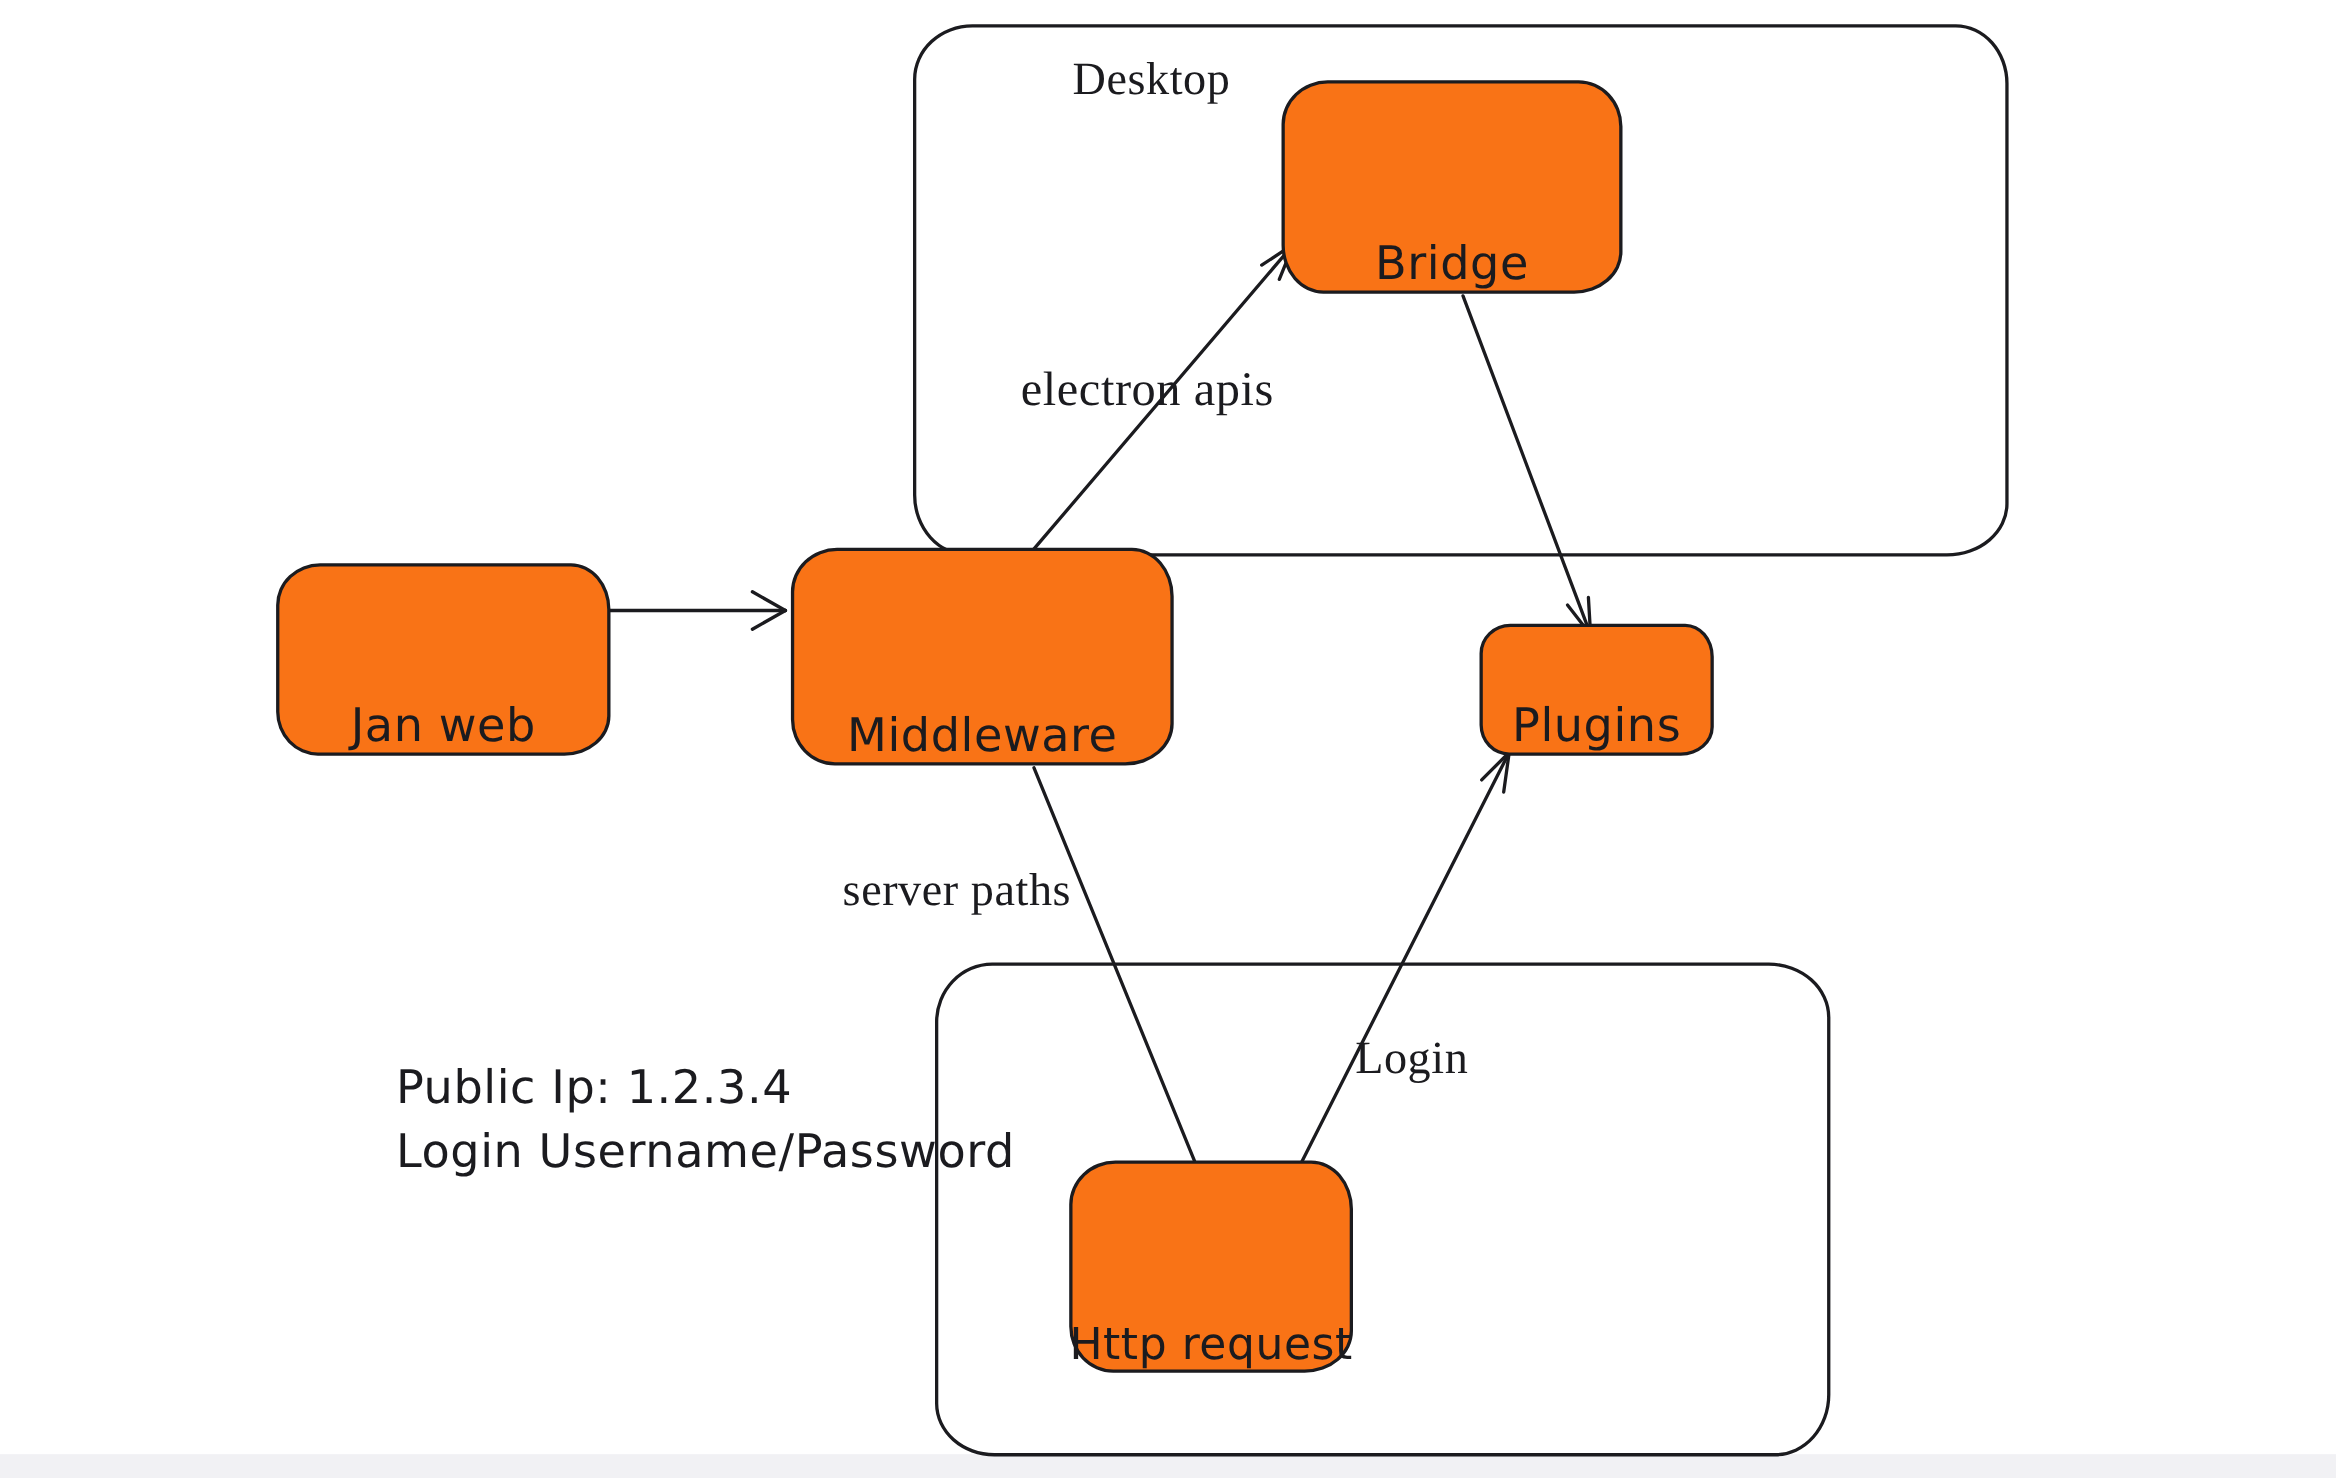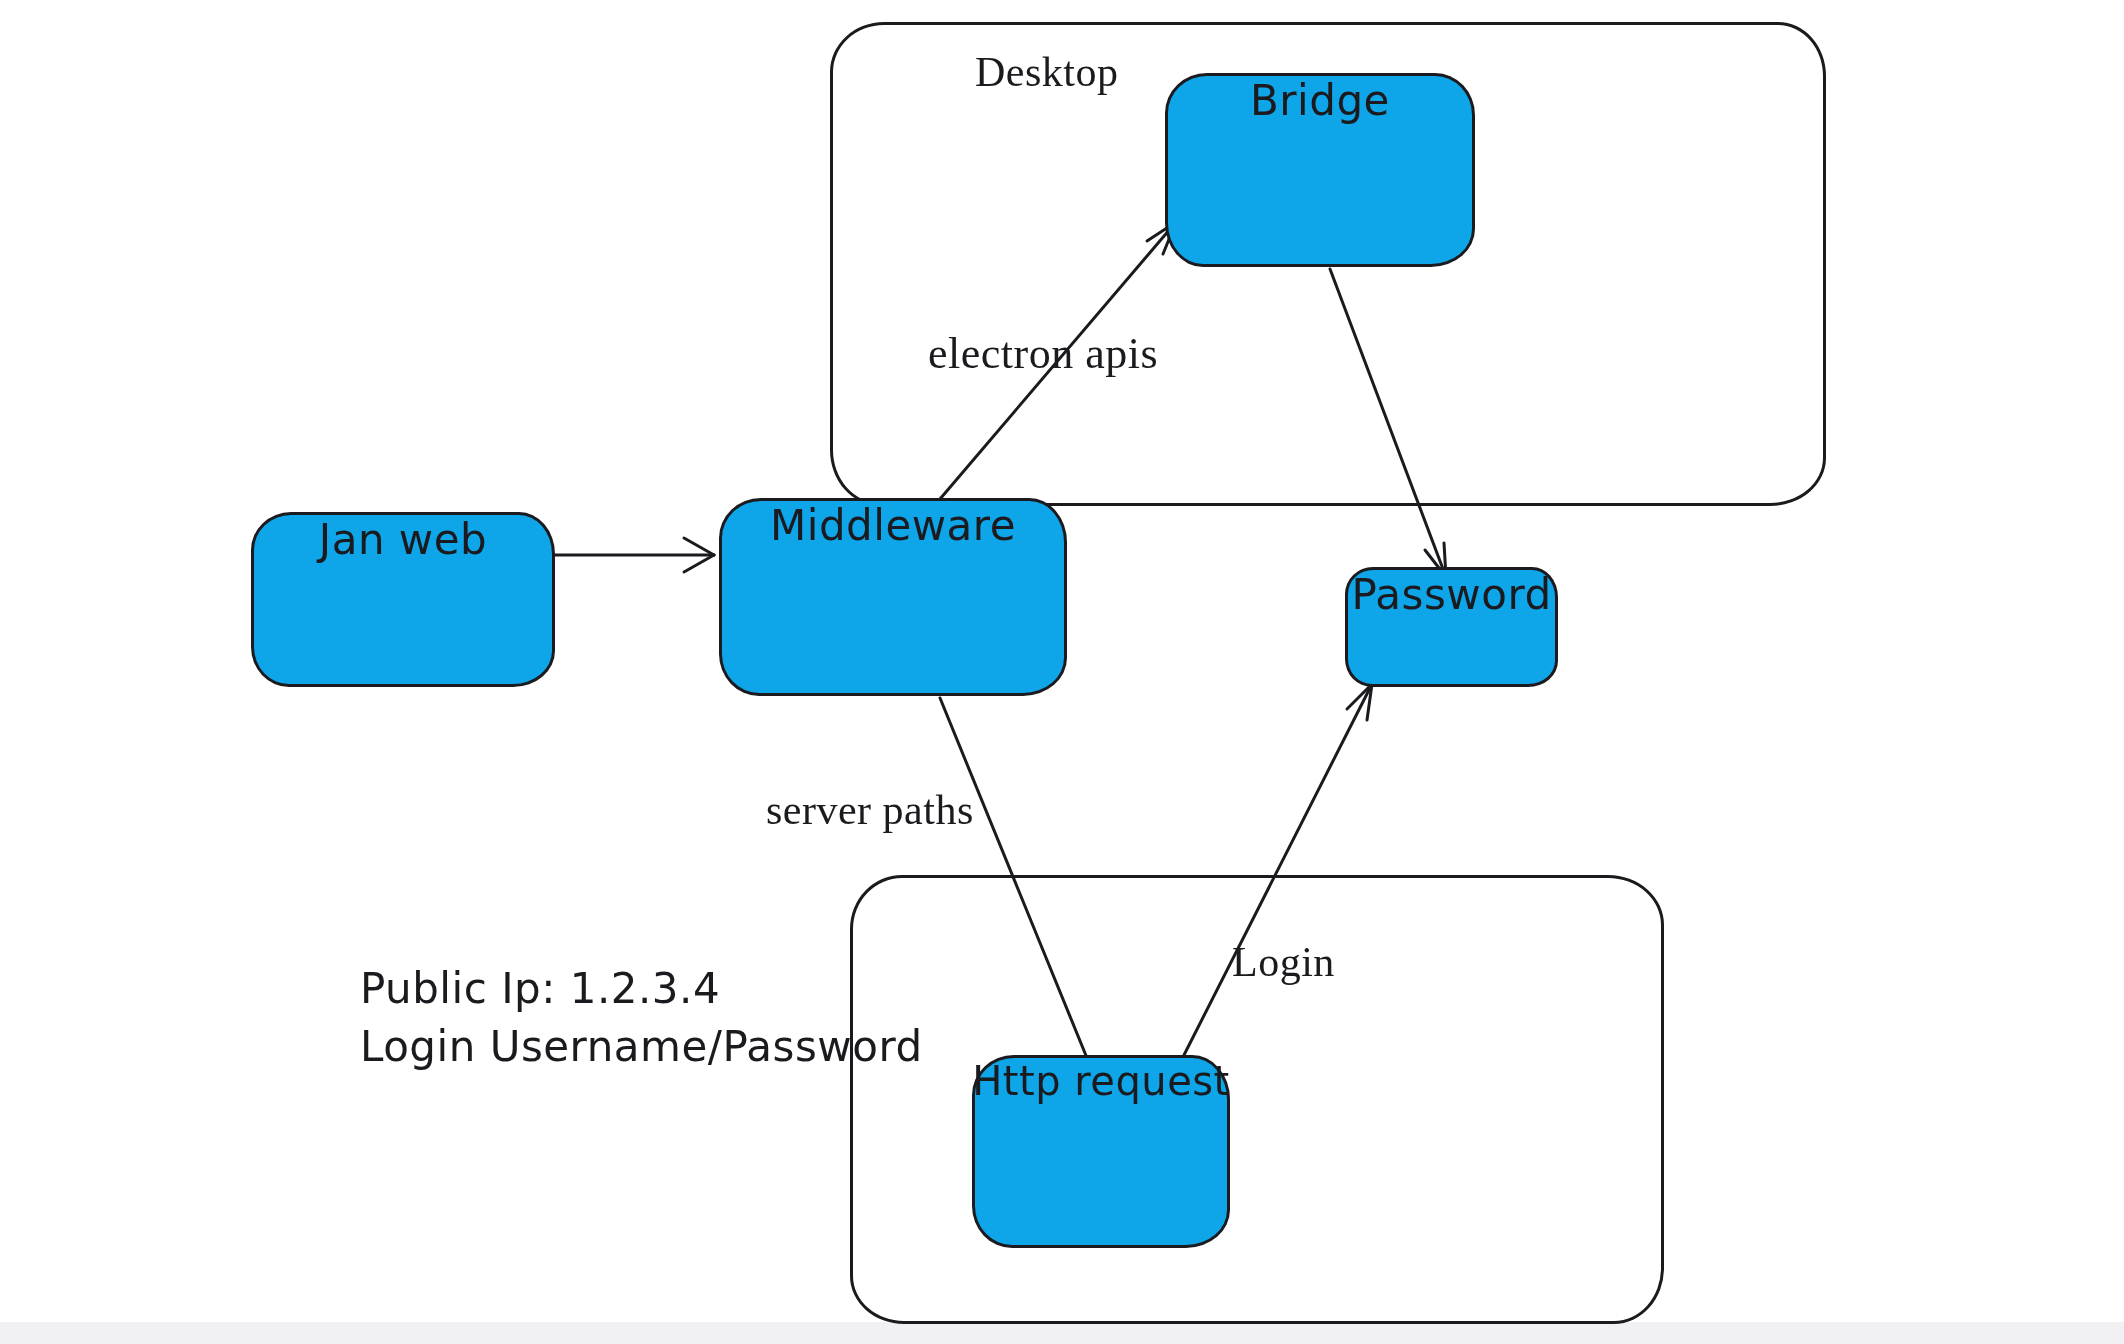--- a/index.html
+++ b/index.html
@@ -46,24 +46,24 @@
     left: 0; top: 0;
     z-index: 2;
   }
   .edges-layer line {
     stroke: #1b1b1f;
     stroke-width: 3;
     stroke-linecap: round;
   }
   .node {
     position: absolute;
-    background: #0ea5e9;
+    background: #f97316;
     border: 3.5px solid #1b1b1f;
     display: flex;
-    align-items: flex-start;
+    align-items: flex-end;
     justify-content: center;
     z-index: 3;
     box-sizing: border-box;
   }
   .node-label {
     font-size: 42px;
     letter-spacing: 0.5px;
     white-space: nowrap;
   }
   .node-jan-web {
@@ -153,21 +153,21 @@
   <div class="node node-jan-web">
     <span class="node-label">Jan web</span>
   </div>
   <div class="node node-middleware">
     <span class="node-label">Middleware</span>
   </div>
   <div class="node node-bridge">
     <span class="node-label">Bridge</span>
   </div>
   <div class="node node-plugins">
-    <span class="node-label">Password</span>
+    <span class="node-label">Plugins</span>
   </div>
   <div class="node node-http-server">
     <span class="node-label" style="font-size:40px">Http request</span>
   </div>
 
   <div class="float-label label-desktop">Desktop</div>
   <div class="float-label label-cloud">Login</div>
   <div class="float-label label-electron-apis">electron apis</div>
   <div class="float-label label-request-paths">server paths</div>
 

